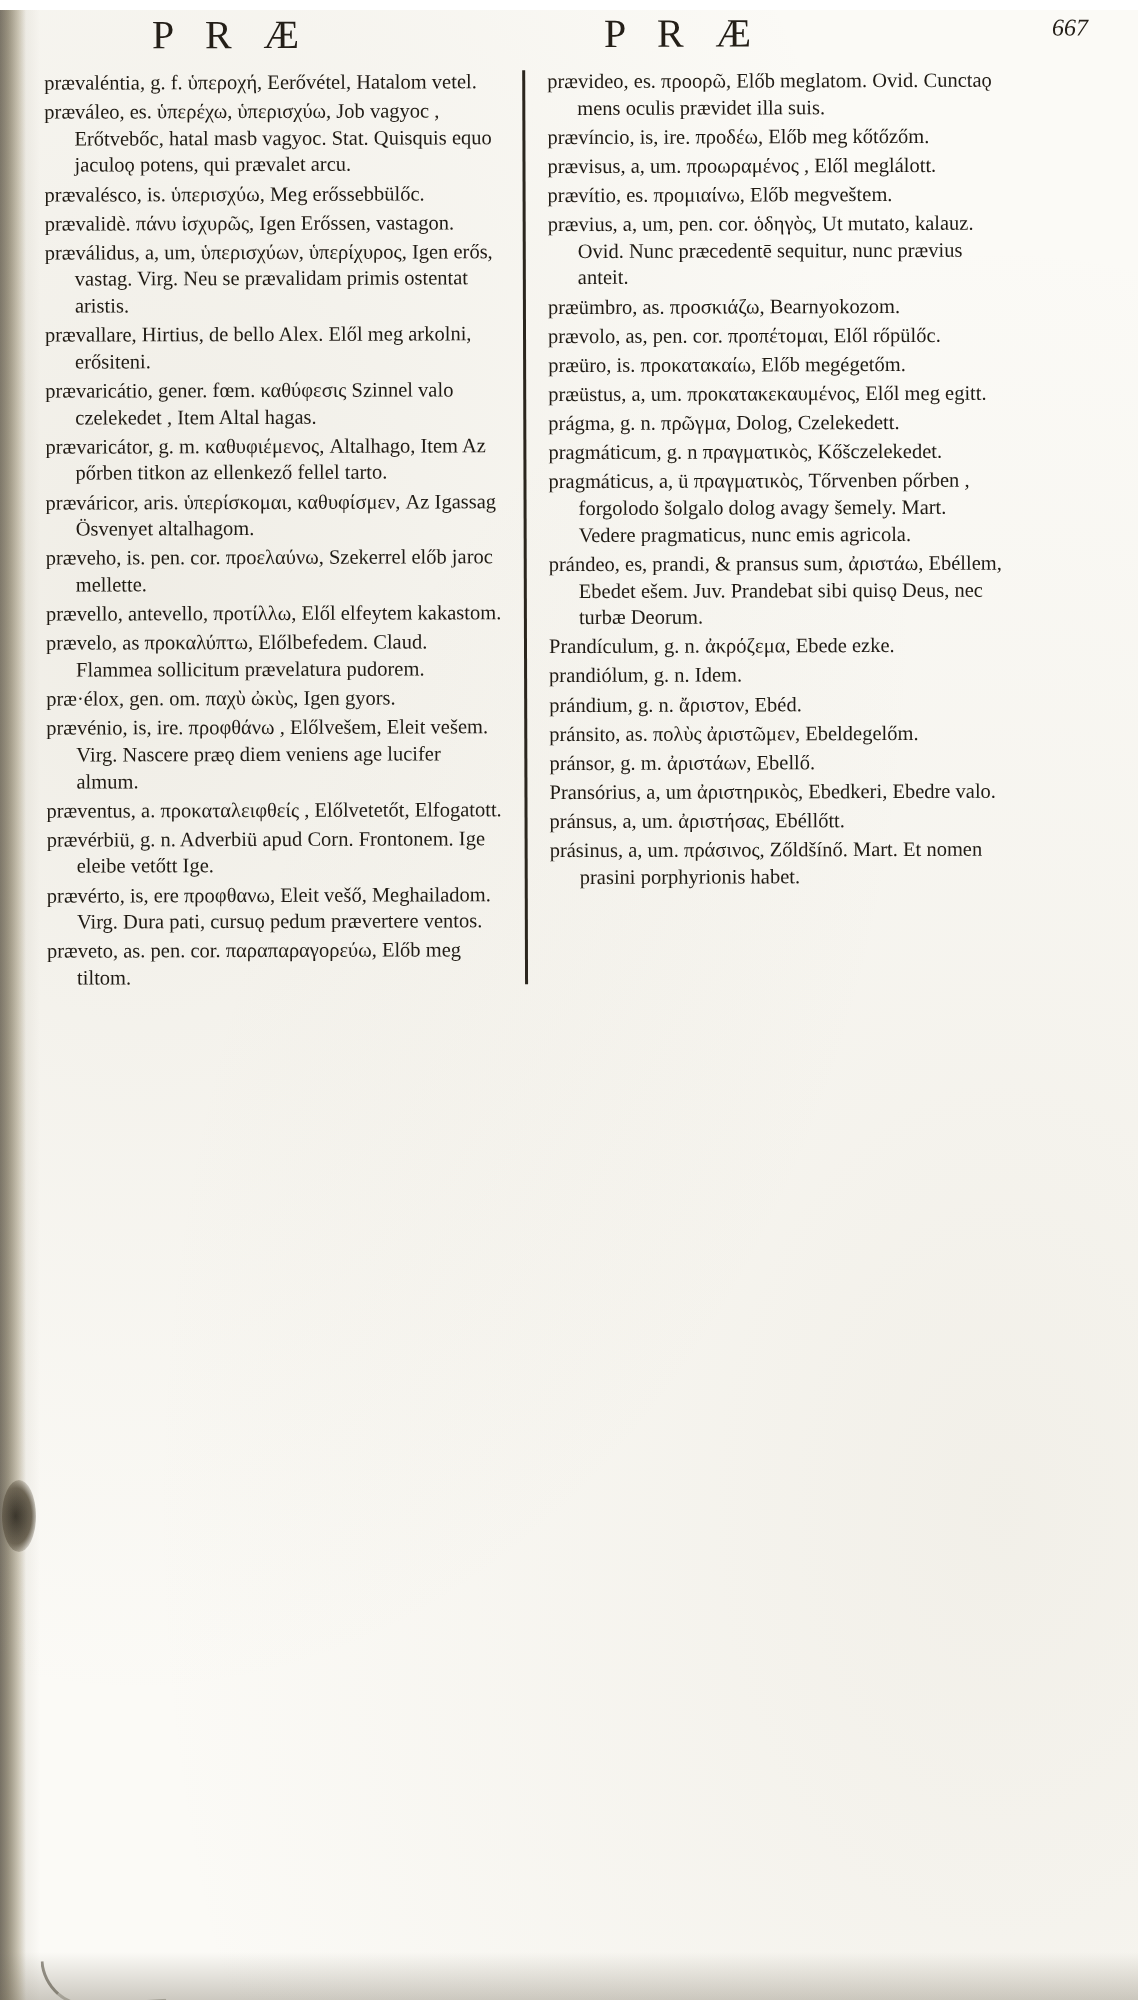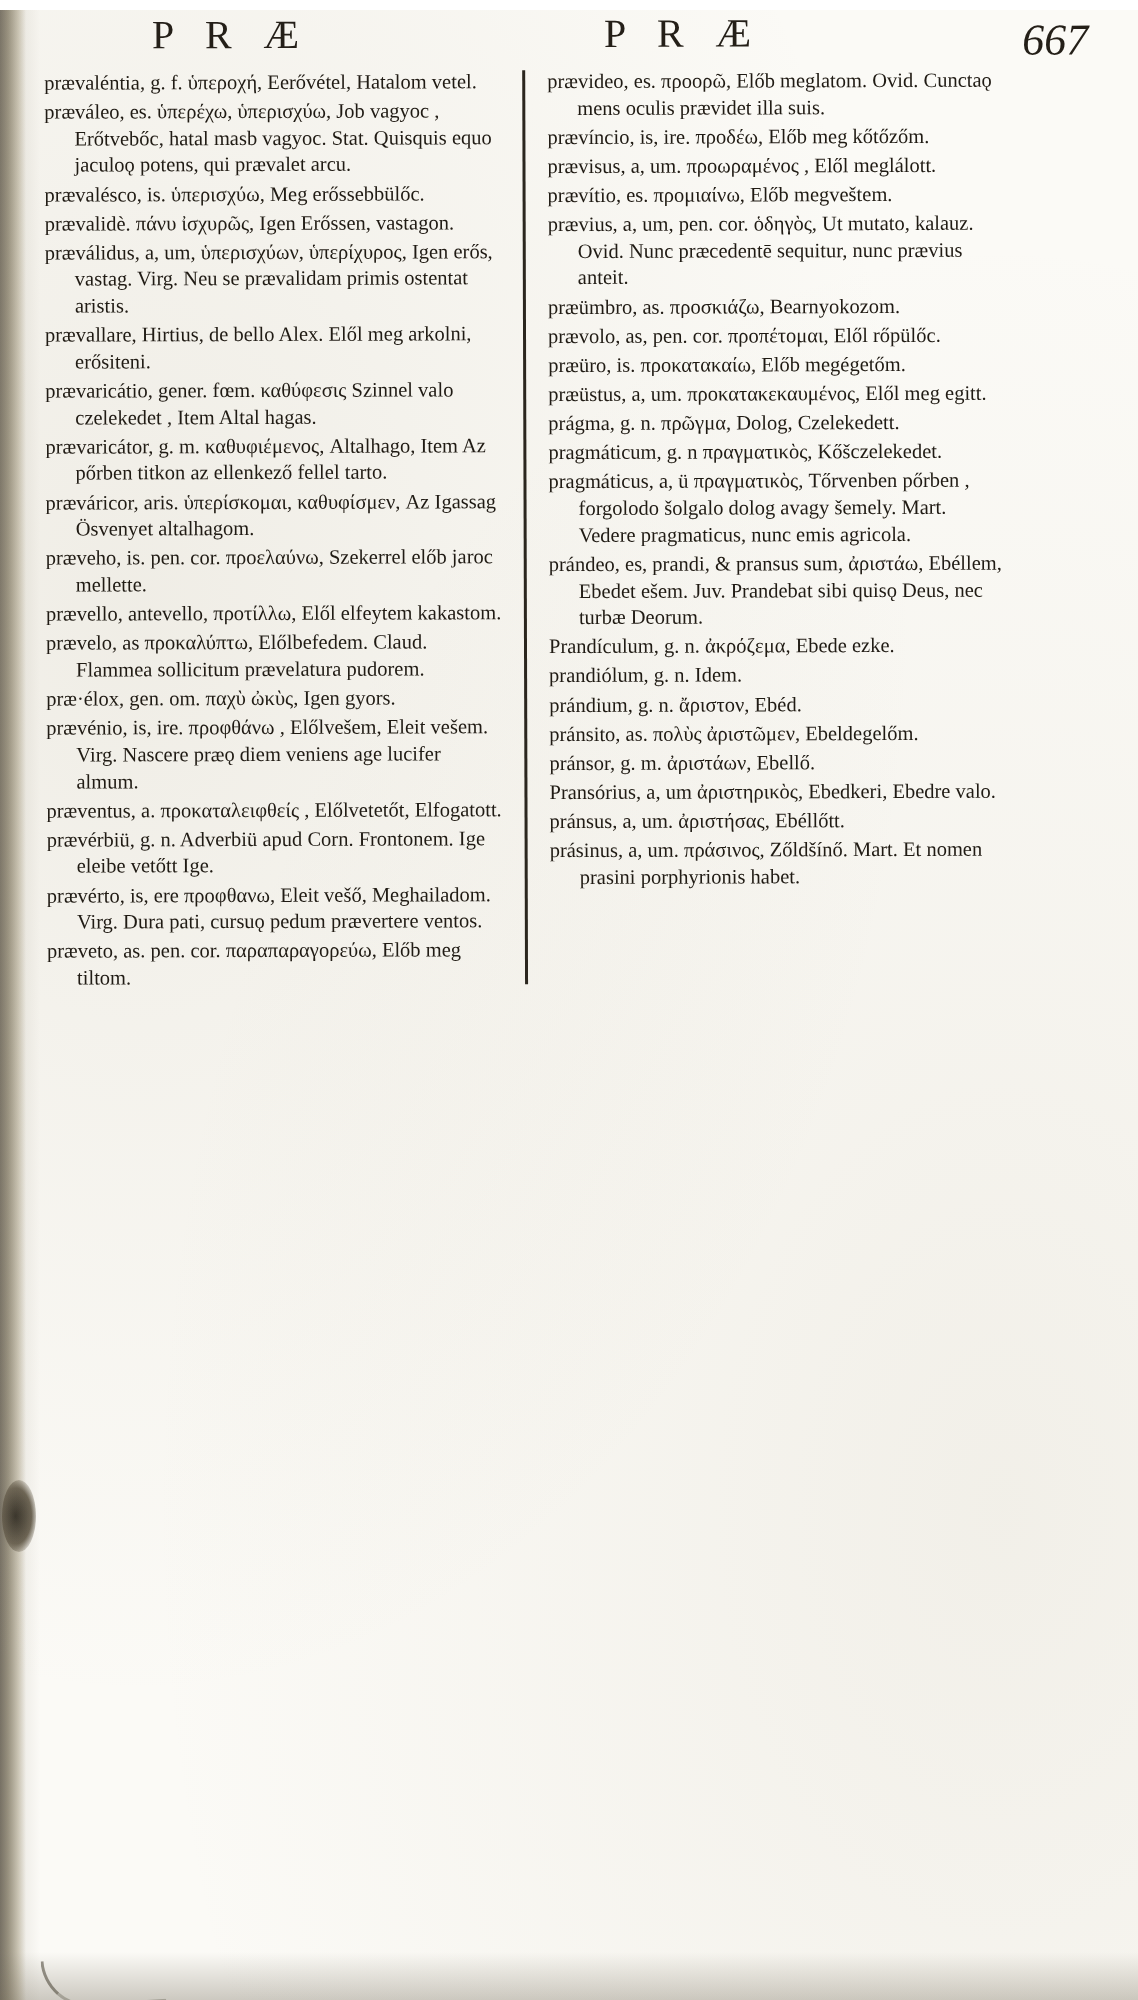--- a/index.html
+++ b/index.html
@@ -106,21 +106,21 @@
     font-size: 40px;
     letter-spacing: 11px;
     color: #241f18;
   }
   .rh-folio {
     position: absolute;
     right: 6px;
     top: 6px;
     font-family: "Liberation Serif", serif;
     font-style: italic;
-    font-size: 44px;
+    font-size: 24px;
     color: #241f18;
   }
 
   
   .columns {
     position: relative;
     margin: 4px 40px 0 44px;
     display: flex;
     gap: 0;
   }

